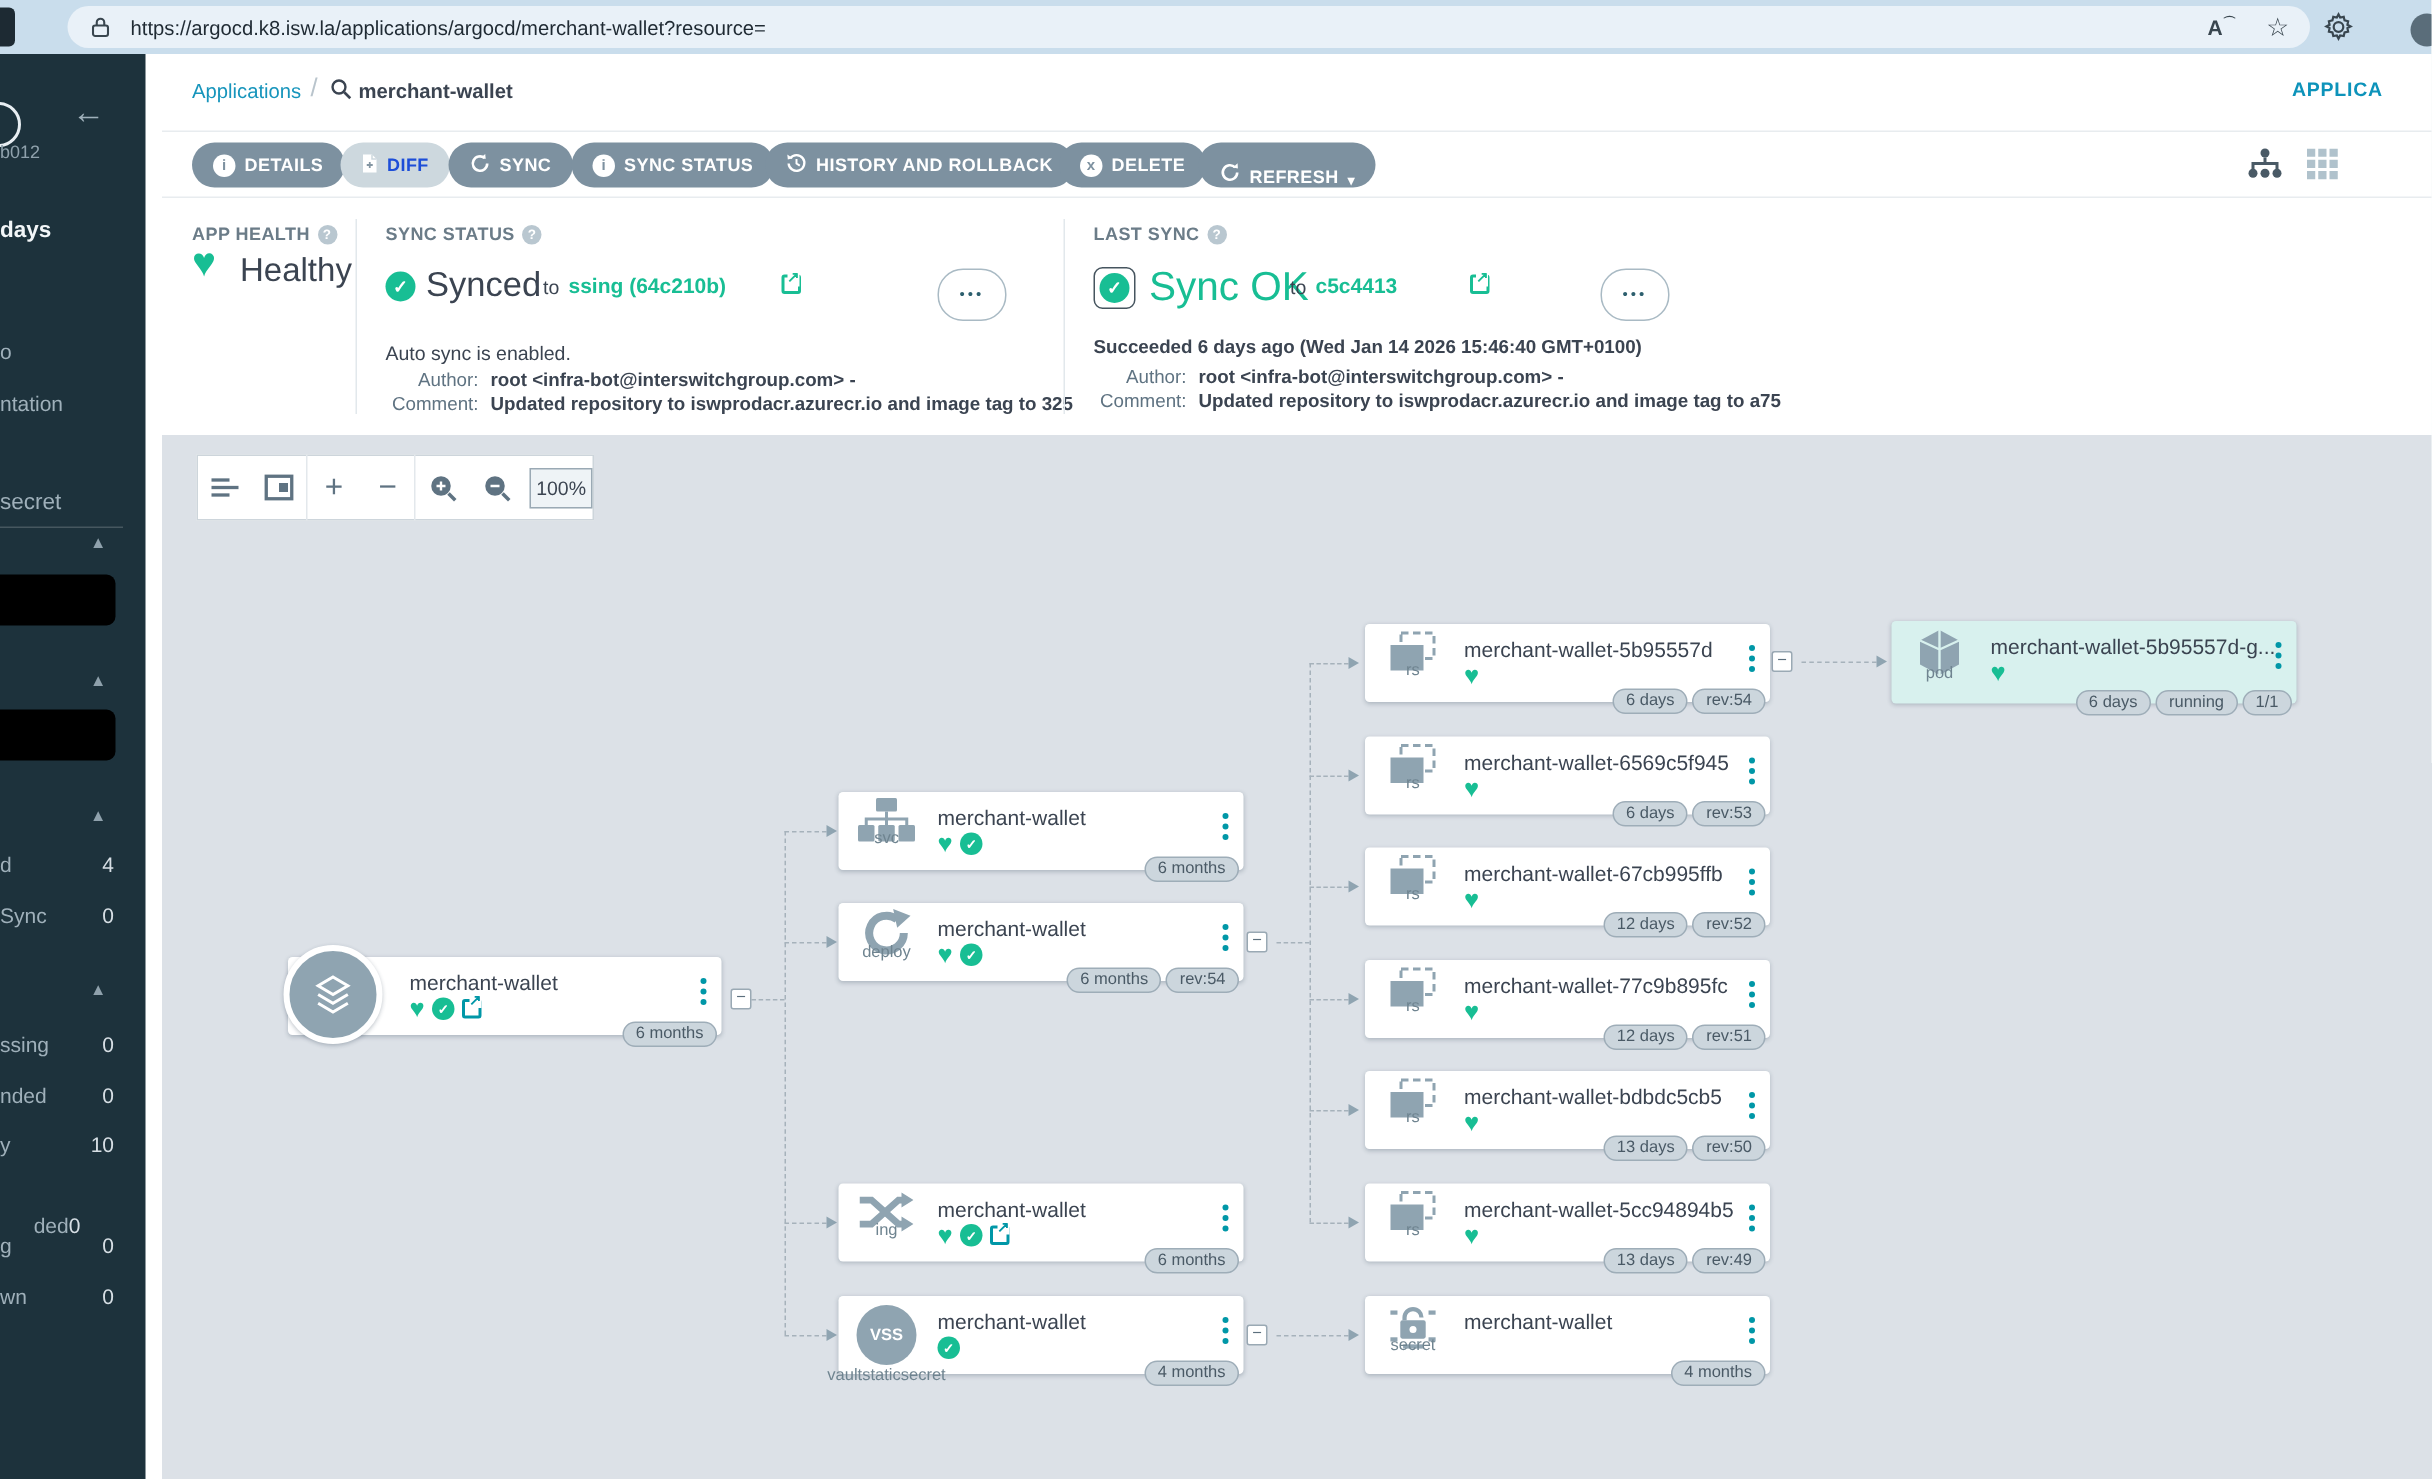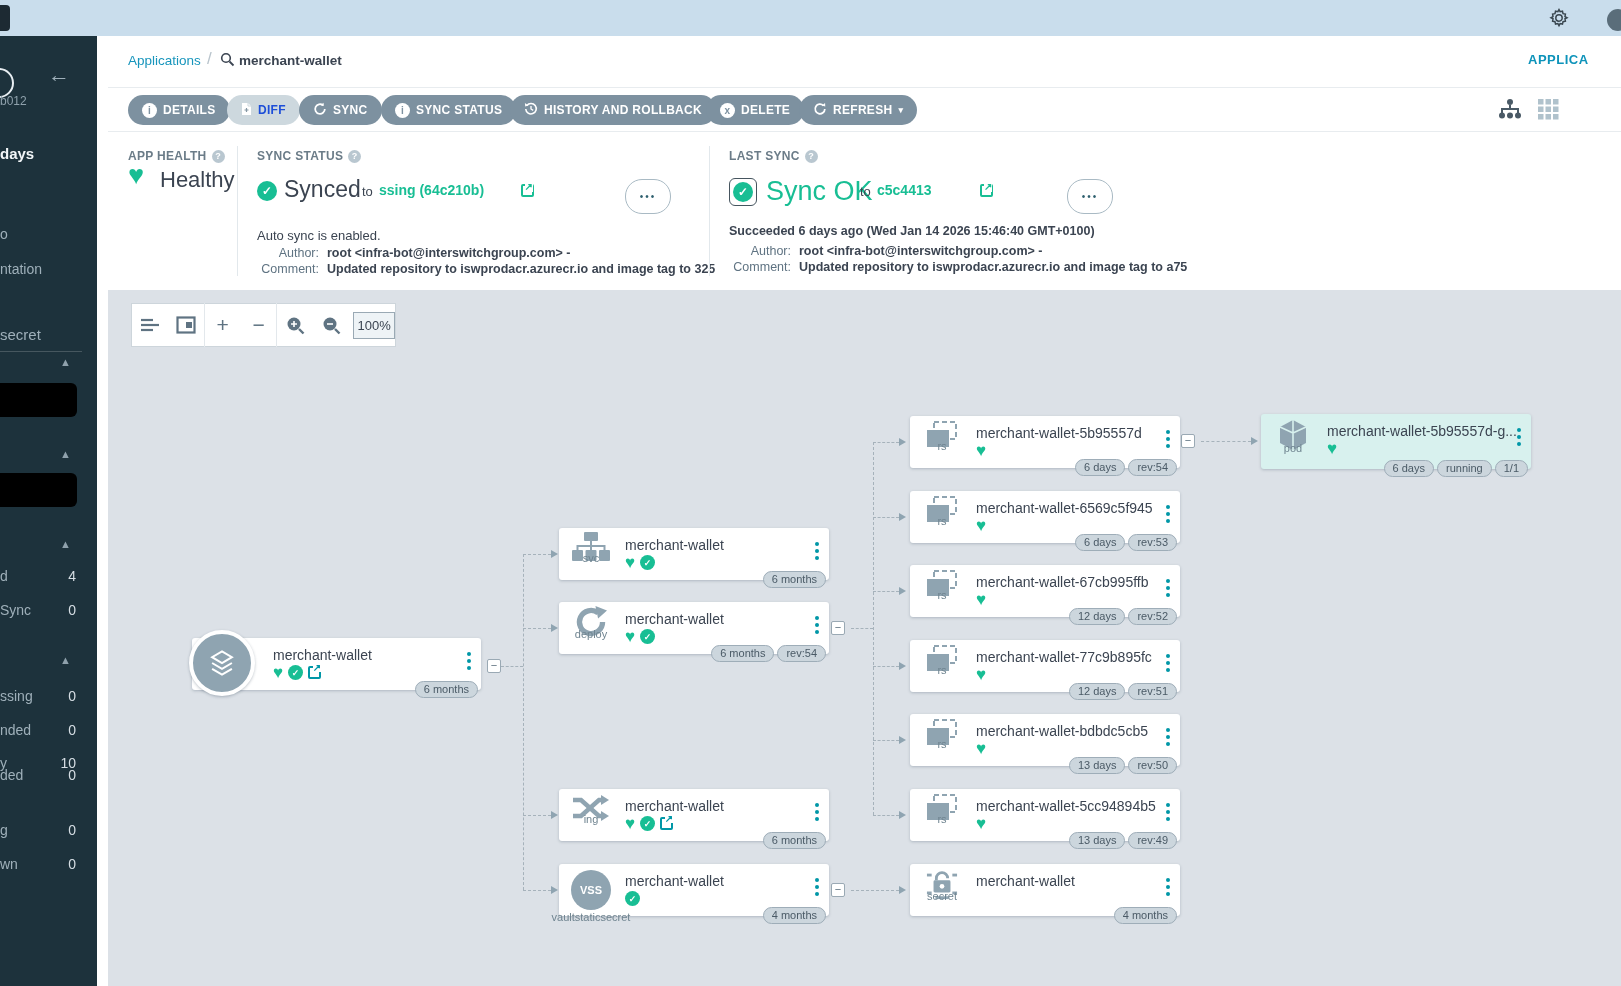--- a/index.html
+++ b/index.html
@@ -90,20 +90,33 @@
   .garrow { position:absolute; width:0; height:0; border-top:4px solid transparent; border-bottom:4px solid transparent; border-left:7px solid #8fa4b1; }
   .minusbox { position:absolute; width:14px; height:14px; background:#fff; border:1px solid #9aa9b4; border-radius:2px; color:#5c6f7d; font-size:11px; line-height:11px; text-align:center; cursor:pointer; }
 </style>
 </head>
 <body>
 
 <div class="stage">
 
   <div class="browser">
     <div class="tab-remnant"></div>
+    <div class="urlbar">
+      <span class="lockwrap">
+        <svg width="12" height="14" viewBox="0 0 12 14">
+            <rect x="1" y="6" width="10" height="7" rx="1.5" fill="none" stroke="#39464f" stroke-width="1.4"></rect>
+            <path d="M3.5 6V4a2.5 2.5 0 0 1 5 0v2" fill="none" stroke="#39464f" stroke-width="1.4"></path>
+          </svg>
+      </span>
+      <span class="url-text">https://argocd.k8.isw.la/applications/argocd/merchant-wallet?resource=</span>
+      <span class="urlbar-right">
+        <span class="aloud"><span>A</span><sup>⌒</sup></span>
+        <span class="star">☆</span>
+      </span>
+    </div>
     <span class="abs" style="left:1548px; top:7px;">
       <svg width="22" height="22" viewBox="0 0 24 24">
           <path fill="none" stroke="#39464f" stroke-width="1.6" d="M12 8.5A3.5 3.5 0 1 0 12 15.5 3.5 3.5 0 1 0 12 8.5z"></path>
           <path fill="none" stroke="#39464f" stroke-width="1.6" d="M12 2.8l1.2 2.3 2.6-.5 .6 2.6 2.6 .6-.5 2.6 2.3 1.2-2.3 1.2 .5 2.6-2.6 .6-.6 2.6-2.6-.5-1.2 2.3-1.2-2.3-2.6 .5-.6-2.6-2.6-.6 .5-2.6-2.3-1.2 2.3-1.2-.5-2.6 2.6-.6 .6-2.6 2.6 .5z"></path>
         </svg>
     </span>
     <div class="avatar-part"></div>
   </div>
 
   <div class="sidebar">
@@ -137,21 +150,21 @@
       <b>0</b>
     </div>
     <div class="filter-row" style="top:686px;">
       <span>nded</span>
       <b>0</b>
     </div>
     <div class="filter-row" style="top:719px;">
       <span>y</span>
       <b>10</b>
     </div>
-    <div class="filter-row" style="top:731px;">
+    <div class="filter-row" style="top:773px;justify-content:center;">
       <span>ded</span>
       <b>0</b>
     </div>
     <div class="filter-row" style="top:786px;">
       <span>g</span>
       <b>0</b>
     </div>
     <div class="filter-row" style="top:820px;gap:10px;">
       <span>wn</span>
       <b>0</b>
@@ -202,21 +215,21 @@
               <path d="M3.2 4A6 6 0 1 1 2 8" fill="none" stroke="#fff" stroke-width="1.8"></path>
               <path d="M1 1.2L1.4 5 5 4z" fill="#fff"></path>
               <path d="M8 4.5V8l2.5 1.6" fill="none" stroke="#fff" stroke-width="1.5"></path>
             </svg></span>
         <span>HISTORY AND ROLLBACK</span>
       </button>
       <button class="tbtn" style="left:598px;">
         <i class="cicon">x</i>
           <span>DELETE</span>
       </button>
-      <button class="tbtn" style="left:691px;">
+      <button class="tbtn" style="left:691px;align-items:flex-end;">
         <span><svg width="14" height="14" viewBox="0 0 16 16">
               <path d="M13.5 8a5.5 5.5 0 1 1-1.6-3.9" fill="none" stroke="#fff" stroke-width="2"></path>
               <path d="M13.8 1l.2 4-3.8-.9z" fill="#fff"></path>
             </svg></span>
         <span>REFRESH</span>
         <span style="font-size:9px;">▾</span>
       </button>
       <div class="viewtoggles">
         <span>
           <svg width="24" height="22" viewBox="0 0 24 22">

